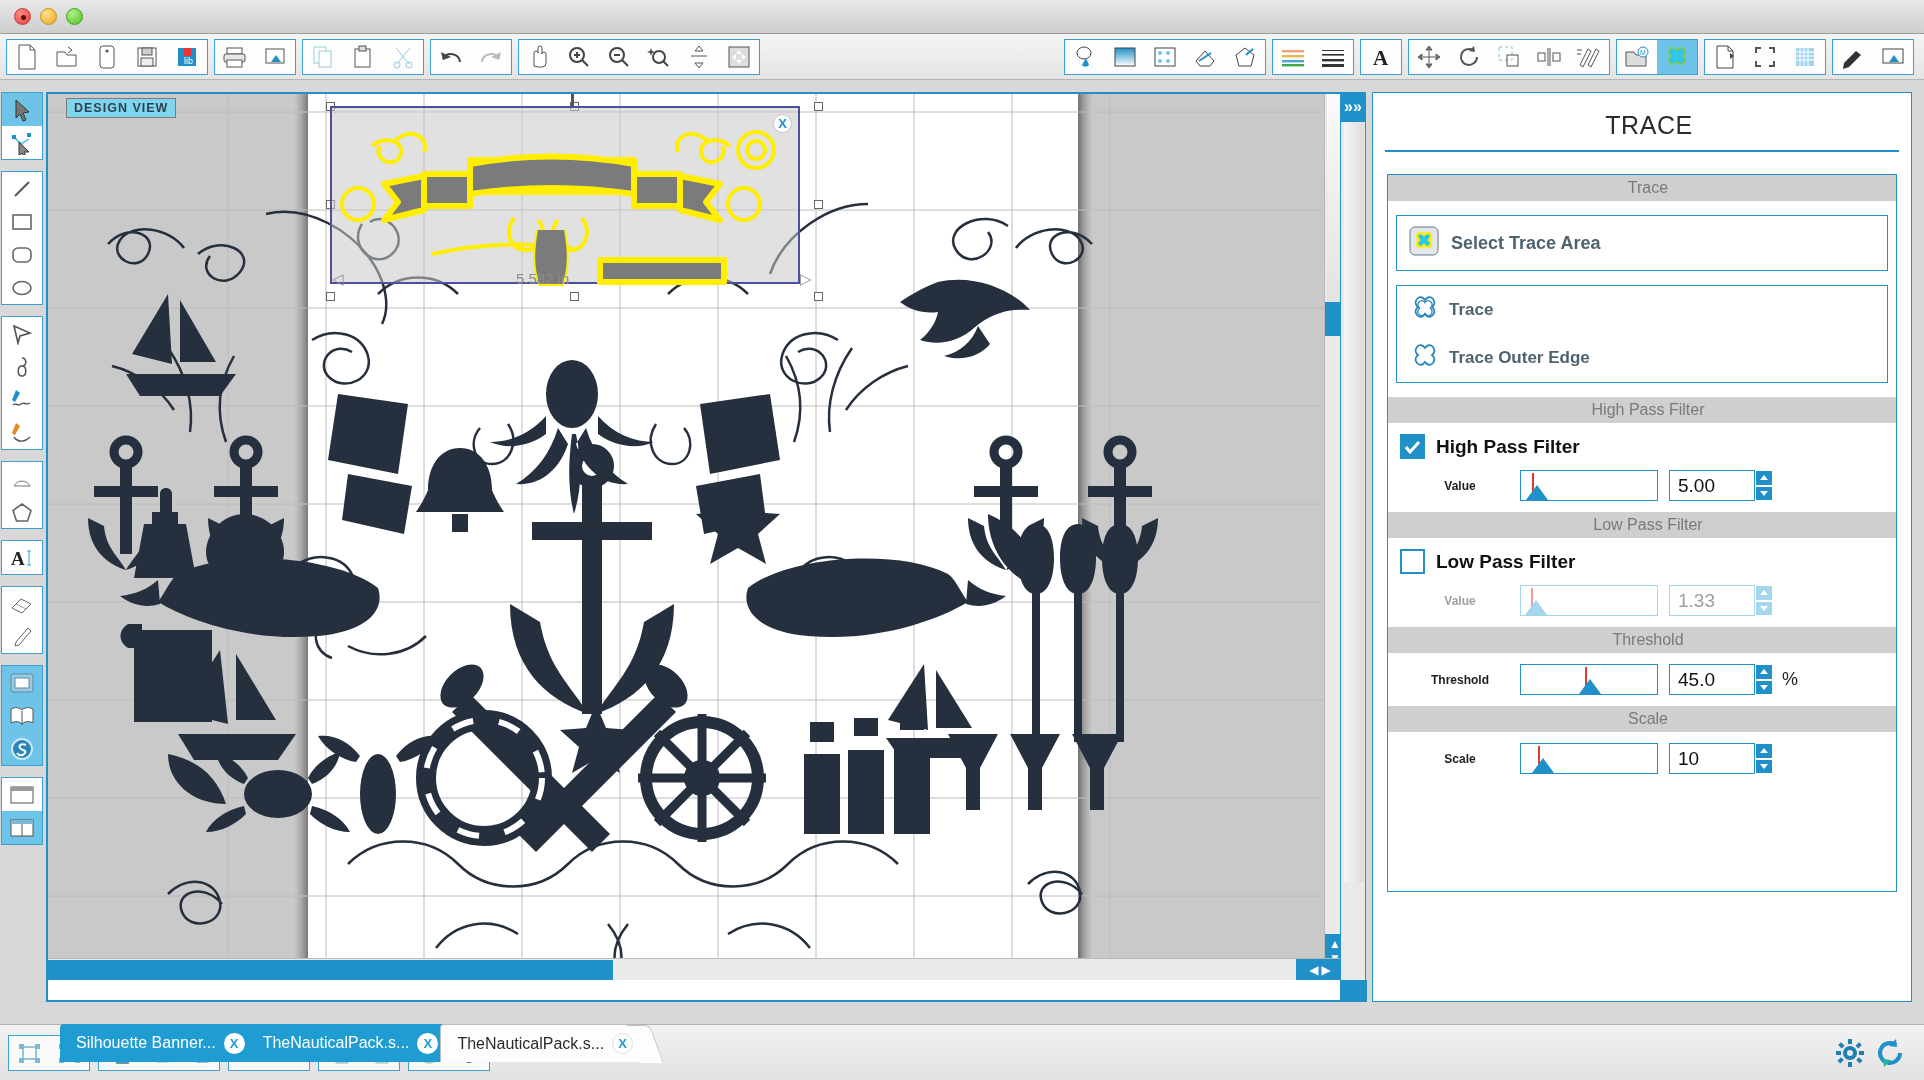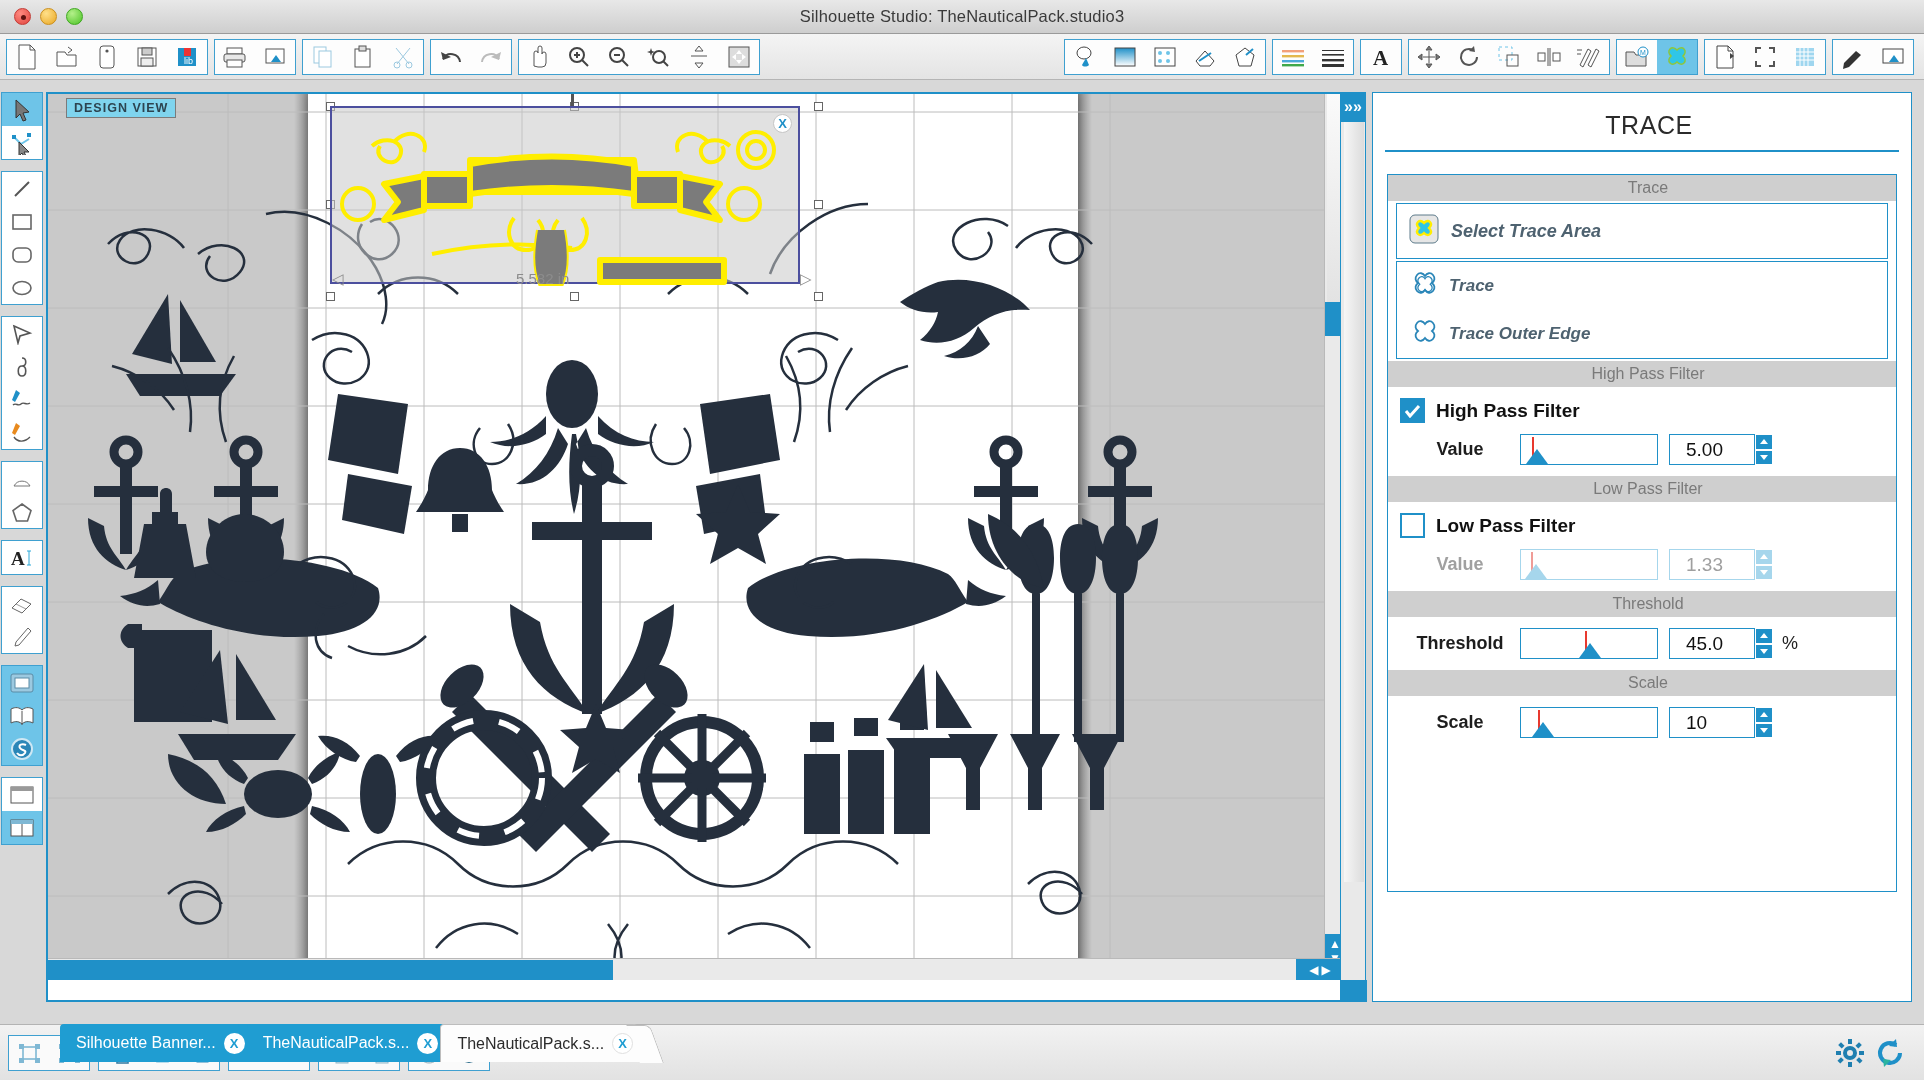--- a/index.html
+++ b/index.html
@@ -121,38 +121,38 @@
 
   
   .rpanel{
     position:absolute; left:1372px; top:92px; width:540px; height:910px;
     background:#fff; border:1px solid #1f90c8;text-align:center;
   }
   .rtitle{ font-size:25px; color:#2b2b2b; letter-spacing:.6px; padding:18px 0 10px 14px; }
   .rrule{ height:2px; background:#1f90c8; margin:0 12px 22px 12px; }
   .rbody{ margin:0 14px; border:1px solid #1f90c8; height:718px; position:relative; }
   .sechdr{ background:#cfcfcf; color:#7a7a7a; font-size:16px; padding:4px 0 4px 12px; }
-  .secbox{ border:1px solid #1f90c8; margin:2px 8px; background:#fff;font-style:italic; }
+  .secbox{ border:1px solid #1f90c8; margin:14px 8px; background:#fff; }
   .rowitem{ display:flex; align-items:center; gap:12px; padding:10px 12px; }
   .rowitem .lbl{ font-size:18px; color:#4e6270; font-weight:bold; }
   .methodrow{ display:flex; align-items:center; gap:10px; padding:7px 10px; }
   .methodrow .lbl{ font-size:17px; color:#4e6270; font-weight:bold; }
 
   .ctrlrow{ display:flex; align-items:center; padding:11px 12px; }
-  .ctrlrow .cname{ width:120px; font-size:18px; color:#1d1d1d; font-weight:bold; }
+  .ctrlrow .cname{ width:120px; font-size:12px; color:#1d1d1d; font-weight:bold; }
   .ctrlrow .cname.dim{ color:#a0a0a0; }
   .slider{ width:138px; height:31px; border:1px solid #1f90c8; background:#fff; position:relative; margin-right:11px;}
   .slider.dim{ border-color:#a6d6ec; }
   .sredline{ position:absolute; top:2px; width:2px; height:19px; background:#e8392f; }
   .slider.dim .sredline{ background:#f09c97; }
   .sthumb{ position:absolute; bottom:0; width:0;height:0;
      border-left:11px solid transparent; border-right:11px solid transparent; border-bottom:15px solid #1f90c8; }
   .slider.dim .sthumb{ border-bottom-color:#a6d6ec; }
   .numbox{ width:86px; height:31px; border:1px solid #1f90c8; background:#fff;
-     font-size:19px; color:#111; display:flex; align-items:center; padding-left:16px; }
+     font-size:19px; color:#111; display:flex; align-items:center; padding-left:8px; }
   .numbox.dim{ border-color:#a6d6ec; color:#9f9f9f; }
   .spin{ width:18px; height:31px; display:flex; flex-direction:column; }
   .spin div{ flex:1; background:#1f90c8; display:flex;align-items:center;justify-content:center;border:1px solid #fff;}
   .spin.dim div{ background:#a6d6ec; }
   .pct{ font-size:18px; color:#222; margin-left:9px; }
   .cb{ width:25px;height:25px;border:2px solid #1f90c8; background:#fff; display:flex;align-items:center;justify-content:center;}
   .cb.on{ background:#1f90c8; border-color:#1f90c8; }
   .cblabel{ font-size:19px; color:#111; font-weight:bold; margin-left:11px; }
 
   .collapse{
@@ -181,21 +181,20 @@
 <body>
 
 <div id="app">
 
   <div class="titlebar">
     <div class="traffic">
       <div class="tl red"></div>
       <div class="tl yel"></div>
       <div class="tl grn"></div>
     </div>
-    <div class="title-text">Silhouette Studio: TheNauticalPack.studio3</div>
   </div>
 
   <div class="toolbar">
 
     <div class="tgroup">
       <div class="tbtn">
           <svg width="22" height="26">
             <path d="M3 1h11l5 5v19H3z" fill="#fff" stroke="#555"></path>
             <path d="M14 1v5h5" fill="none" stroke="#555"></path>
           </svg>

